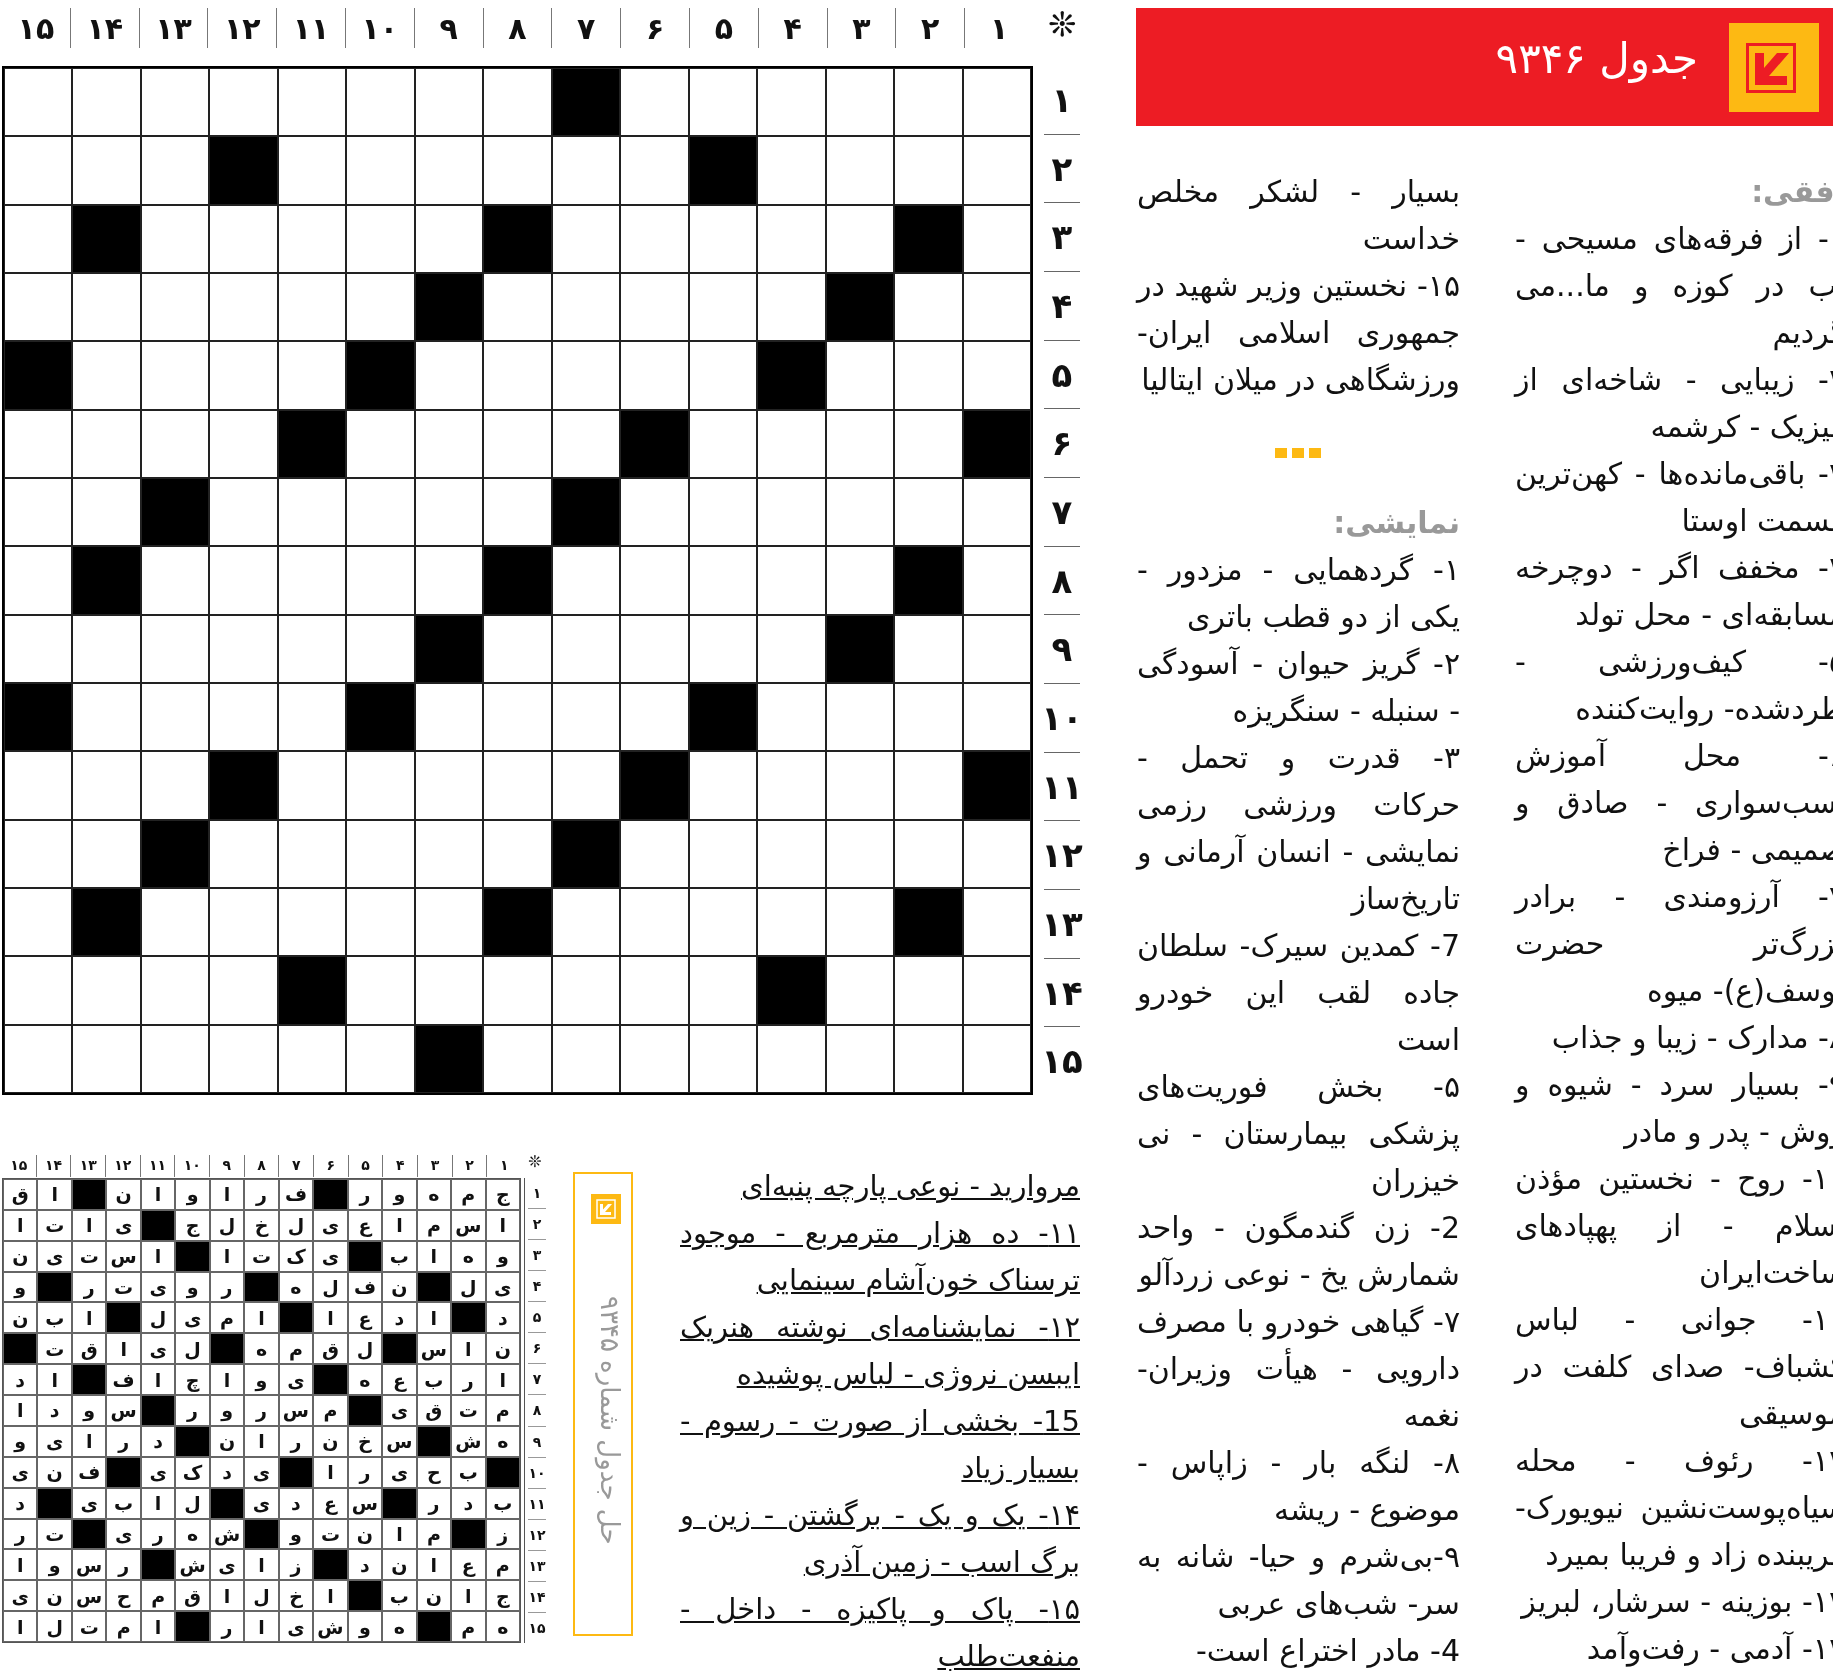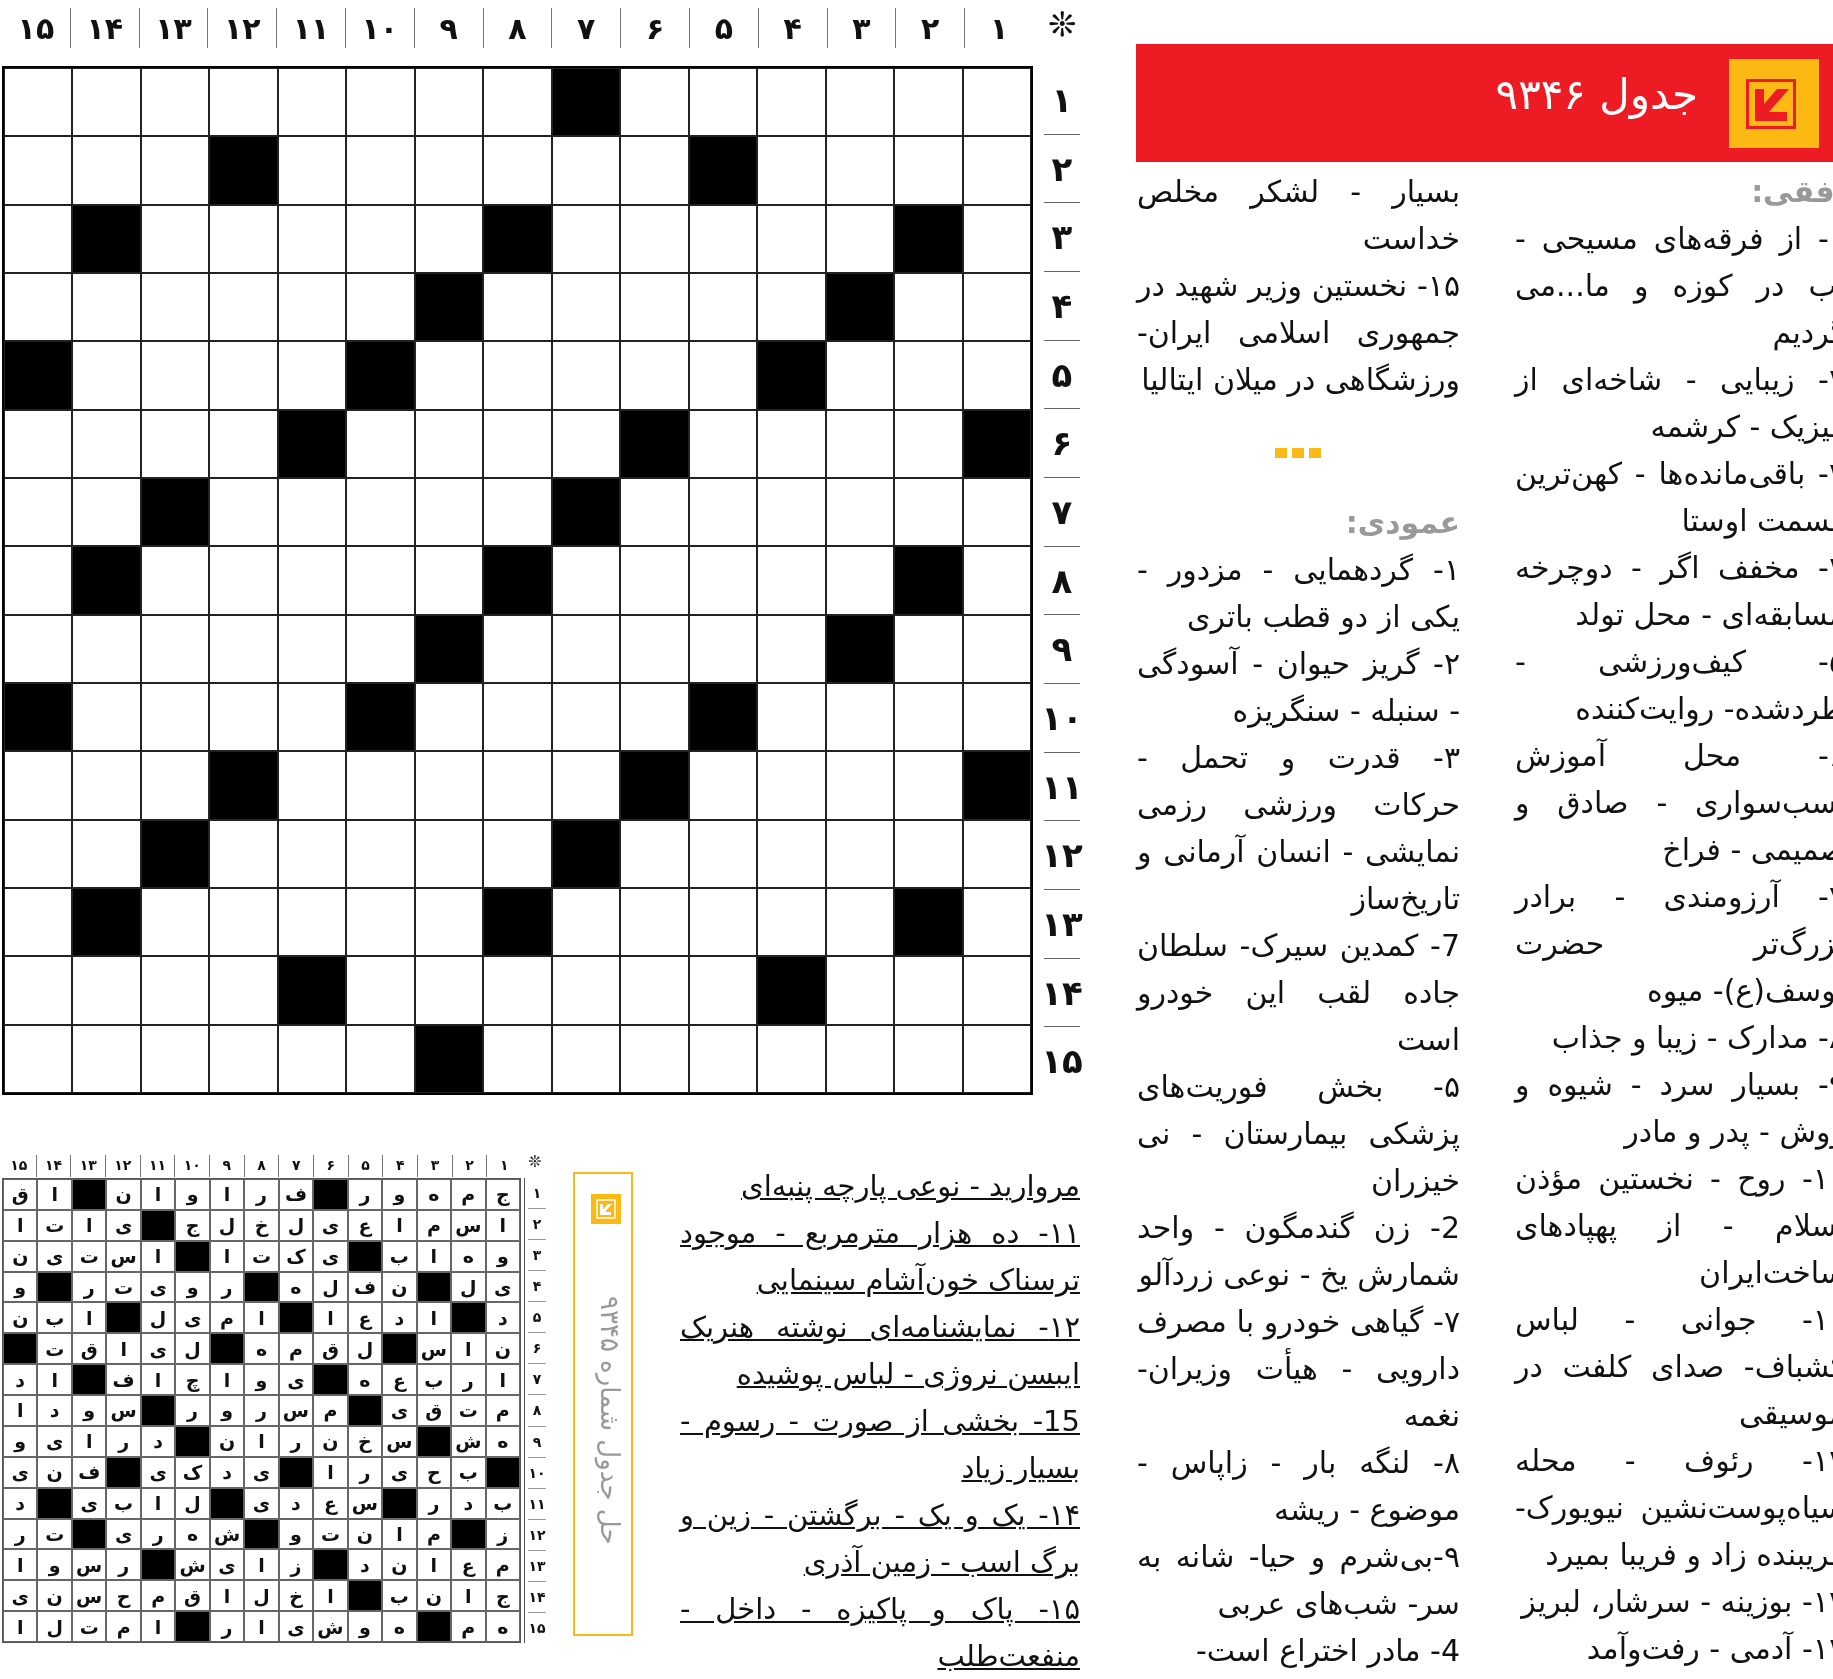--- a/index.html
+++ b/index.html
@@ -10,21 +10,21 @@
   #colheads .ch{flex:1;display:flex;align-items:center;justify-content:center;font-weight:bold;font-size:30px;border-left:1px solid #777;height:40px;margin-top:8px;}
   #colheads .ch:first-child{border-left:none;}
   #star{left:1048px;top:4px;font-size:34px;font-weight:bold;}
   #grid{left:2px;top:66px;width:1031px;height:1029px;display:grid;grid-template-columns:repeat(15,1fr);grid-template-rows:repeat(15,1fr);border:2px solid #000;box-sizing:border-box;}
   #grid .c{border:1.5px solid #222;box-sizing:border-box;background:#fff;}
   #grid .c.b{background:#000;}
   #rownums{left:1036px;top:66px;width:52px;height:1029px;display:flex;flex-direction:column;}
   #rownums .rn{flex:1;display:flex;align-items:center;justify-content:center;font-weight:bold;font-size:34px;border-top:1.5px solid #666;margin:0 8px;}
   #rownums .rn:first-child{border-top:none;}
   
-  #header{left:1136px;top:8px;width:697px;height:118px;background:#ed1c24;margin-top:36px;}
+  #header{left:1136px;top:8px;width:697px;height:118px;background:#ed1c24;}
   #logo{position:absolute;left:593px;top:15px;width:90px;height:89px;background:#fdb913;}
   #logo .inner{position:absolute;left:17px;top:20px;width:44px;height:44px;border:3px solid #ed1c24;}
   #logo svg{position:absolute;left:0;top:0;}
   #title{position:absolute;right:135px;top:26px;color:#fff;font-size:42px;direction:rtl;font-family:"DejaVu Sans",sans-serif;}
   
   .col{direction:rtl;text-align:justify;font-size:30px;line-height:47px;}
   .col .sec{color:#999;font-weight:bold;}
   #colR{left:1515px;top:168px;width:330px;}
   #colM{left:1137px;top:168px;width:323px;}
   #dots{left:1275px;top:448px;display:flex;gap:5px;}
@@ -341,21 +341,21 @@
       <div class="clue">۱۴- آدمی - رفت‌وآمد</div>
     </div>
 </div>
 
 <div id="colM" class="abs col">
   <div id="hcont">
       <div class="clue">بسیار - لشکر مخلص خداست</div>
       <div class="clue">۱۵- نخستین وزیر شهید در جمهوری اسلامی ایران- ورزشگاهی در میلان ایتالیا</div>
     </div>
   <div class="spacer"></div>
-  <div class="sec">عمودی:</div>
+  <div class="sec">نمایشی:</div>
   <div id="vclues">
       <div class="clue">۱- گردهمایی - مزدور - یکی از دو قطب باتری</div>
       <div class="clue">۲- گریز حیوان - آسودگی - سنبله - سنگریزه</div>
       <div class="clue">۳- قدرت و تحمل - حرکات ورزشی رزمی نمایشی - انسان آرمانی و تاریخ‌ساز</div>
       <div class="clue">7- کمدین سیرک- سلطان جاده لقب این خودرو است</div>
       <div class="clue">۵- بخش فوریت‌های پزشکی بیمارستان - نی خیزران</div>
       <div class="clue">2- زن گندمگون - واحد شمارش یخ - نوعی زردآلو</div>
       <div class="clue">۷- گیاهی خودرو با مصرف دارویی - هیأت وزیران- نغمه</div>
       <div class="clue">۸- لنگه بار - زاپاس - موضوع - ریشه</div>
       <div class="clue">۹-بی‌شرم و حیا- شانه به سر- شب‌های عربی</div>

